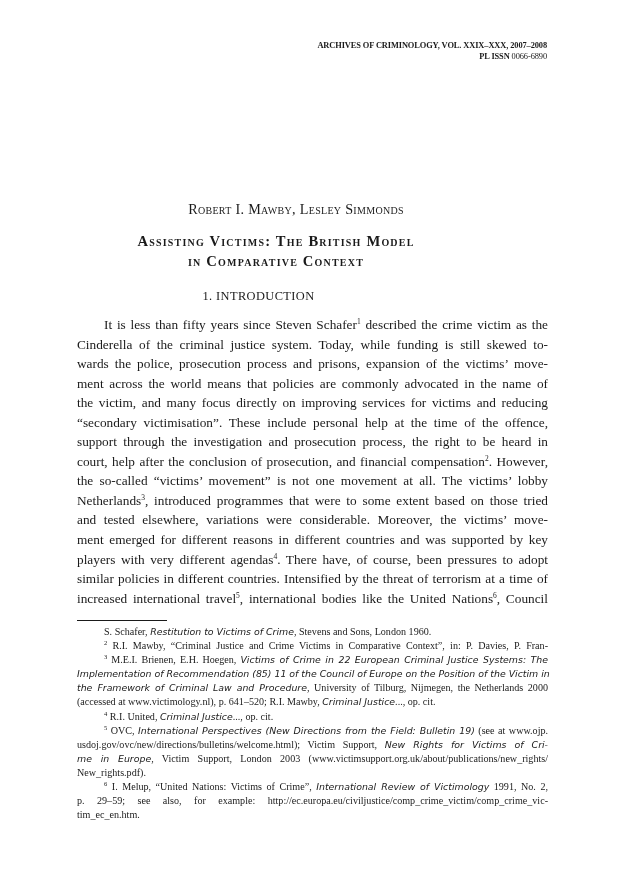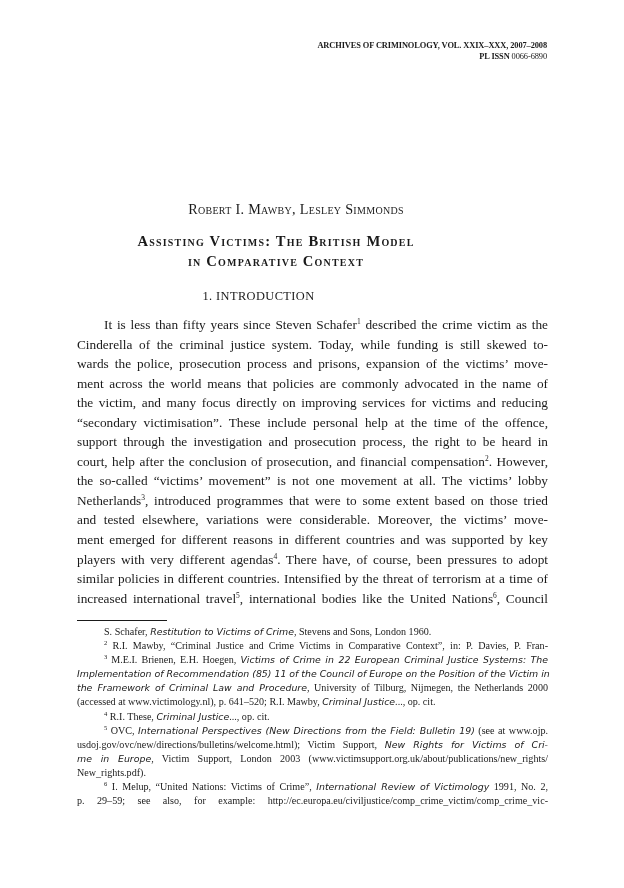--- a/index.html
+++ b/index.html
@@ -79,27 +79,28 @@
       <div>
         <span class="fline first"><sup>2</sup> <span>R.I. Mawby, “Criminal Justice and Crime Victims in Comparative Context”, in: P. Davies, P. Fran-</span></span>
       </div>
       <div>
         <span class="fline first"><sup>3</sup> <span>M.E.I. Brienen, E.H. Hoegen, </span><i>Victims of Crime in 22 European Criminal Justice Systems: The</i></span>
         <span class="fline"><i>Implementation of Recommendation (85) 11 of the Council of Europe on the Position of the Victim in</i></span>
         <span class="fline"><i>the Framework of Criminal Law and Procedure</i><span>, University of Tilburg, Nijmegen, the Netherlands 2000</span></span>
         <span class="fline last"><span>(accessed at www.victimology.nl), p. 641–520; R.I. Mawby, </span><i>Criminal Justice</i><span>..., op. cit.</span></span>
       </div>
       <div>
-        <span class="fline first last"><sup>4</sup> <span>R.I. These, </span><i>Criminal Justice</i><span>..., op. cit.</span></span>
+        <span class="fline first last"><sup>4</sup> <span>R.I. United, </span><i>Criminal Justice</i><span>..., op. cit.</span></span>
       </div>
       <div>
         <span class="fline first"><sup>5</sup> <span>OVC, </span><i>International Perspectives (New Directions from the Field: Bulletin 19)</i><span> (see at www.ojp.</span></span>
         <span class="fline"><span>usdoj.gov/ovc/new/directions/bulletins/welcome.html); Victim Support, </span><i>New Rights for Victims of Cri-</i></span>
         <span class="fline"><i>me in Europe</i><span>, Victim Support, London 2003 (www.victimsupport.org.uk/about/publications/new_rights/</span></span>
         <span class="fline last"><span>New_rights.pdf).</span></span>
       </div>
       <div>
         <span class="fline first"><sup>6</sup> <span>I. Melup, “United Nations: Victims of Crime”, </span><i>International Review of Victimology</i><span> 1991, No. 2,</span></span>
         <span class="fline"><span>p. 29–59; see also, for example: http://ec.europa.eu/civiljustice/comp_crime_victim/comp_crime_vic-</span></span>
+        <span class="fline last"><span>tim_ec_en.htm.</span></span>
       </div>
     </div>
 
 </div>
 
 </body></html>

